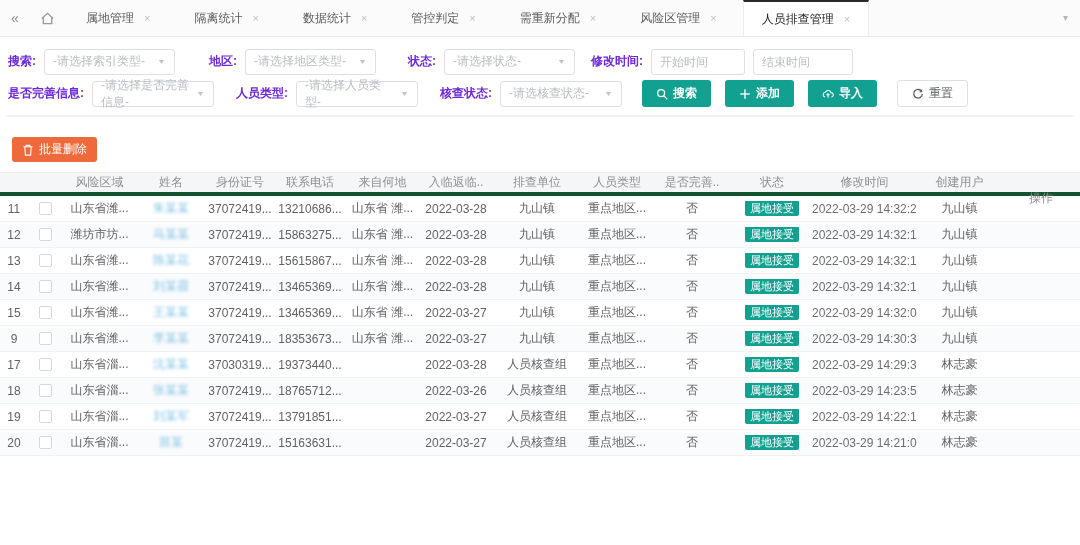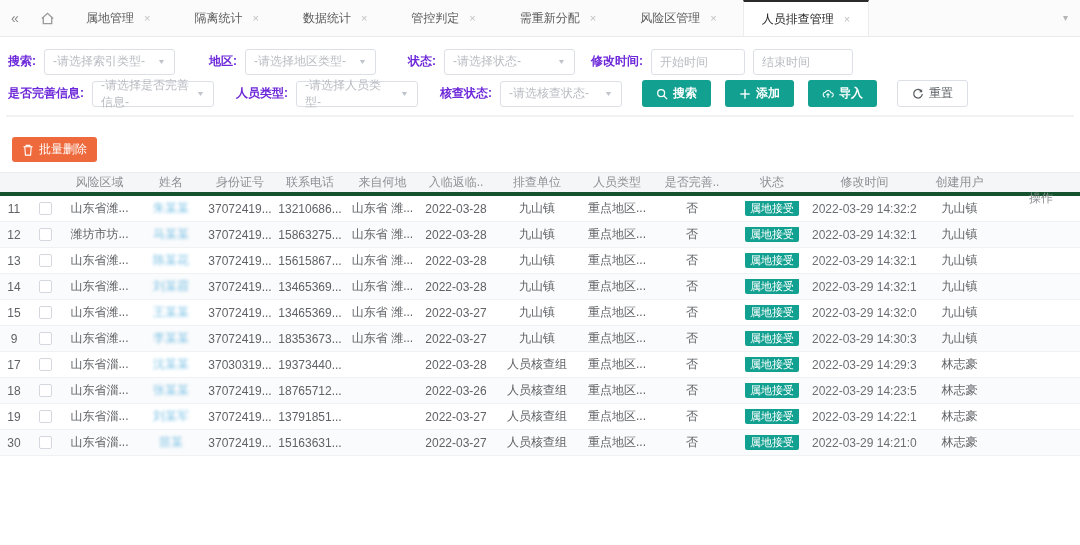--- a/index.html
+++ b/index.html
@@ -382,21 +382,21 @@
         <div class="cell" style="width: 72px;">2022-03-27</div>
         <div class="cell" style="width: 90px;">人员核查组</div>
         <div class="cell" style="width: 70px;">重点地区...</div>
         <div class="cell" style="width: 80px;">否</div>
         <div class="cell" style="width: 80px;"><span class="badge">属地接受</span></div>
         <div class="cell time" style="width: 105px;">2022-03-29 14:22:13</div>
         <div class="cell" style="width: 85px;">林志豪</div>
         <div class="cell" style="width: 78px;"></div>
       </div>
       <div class="trow stripe">
-        <div class="cell" style="width: 28px;">30</div>
+        <div class="cell" style="width: 28px;">20</div>
         <div class="cell" style="width: 34px;">
           <div class="ckbox"></div>
         </div>
         <div class="cell" style="width: 75px;">山东省淄...</div>
         <div class="cell" style="width: 68px;"><span class="blur-name">苗某</span></div>
         <div class="cell" style="width: 70px;">37072419...</div>
         <div class="cell" style="width: 70px;">15163631...</div>
         <div class="cell" style="width: 75px;"></div>
         <div class="cell" style="width: 72px;">2022-03-27</div>
         <div class="cell" style="width: 90px;">人员核查组</div>

